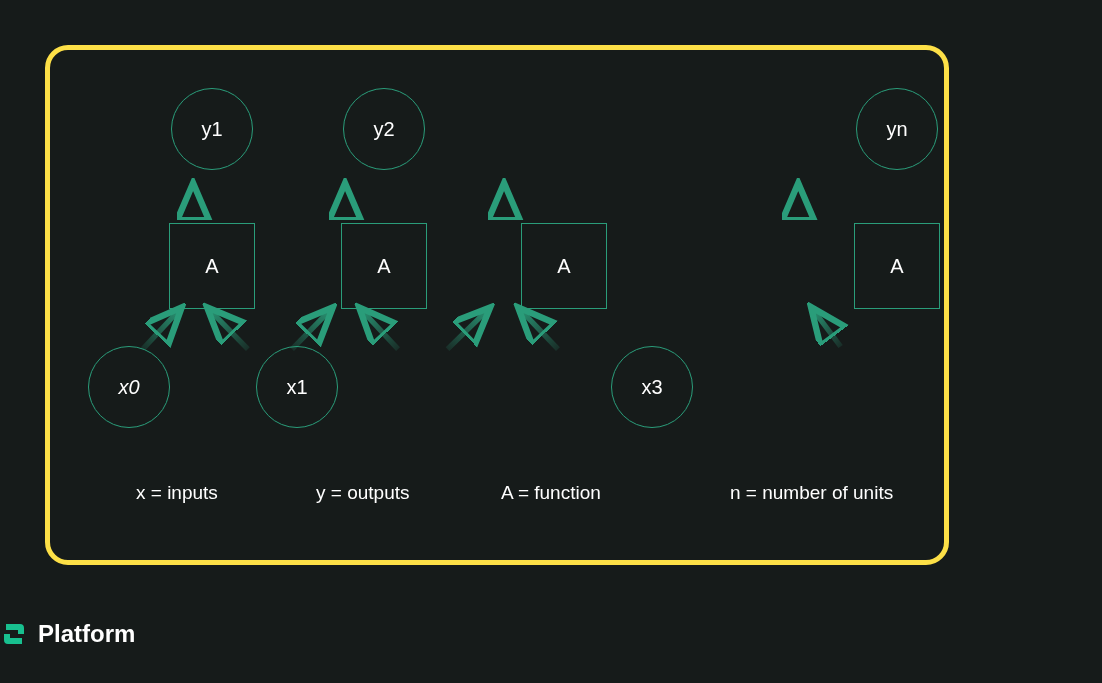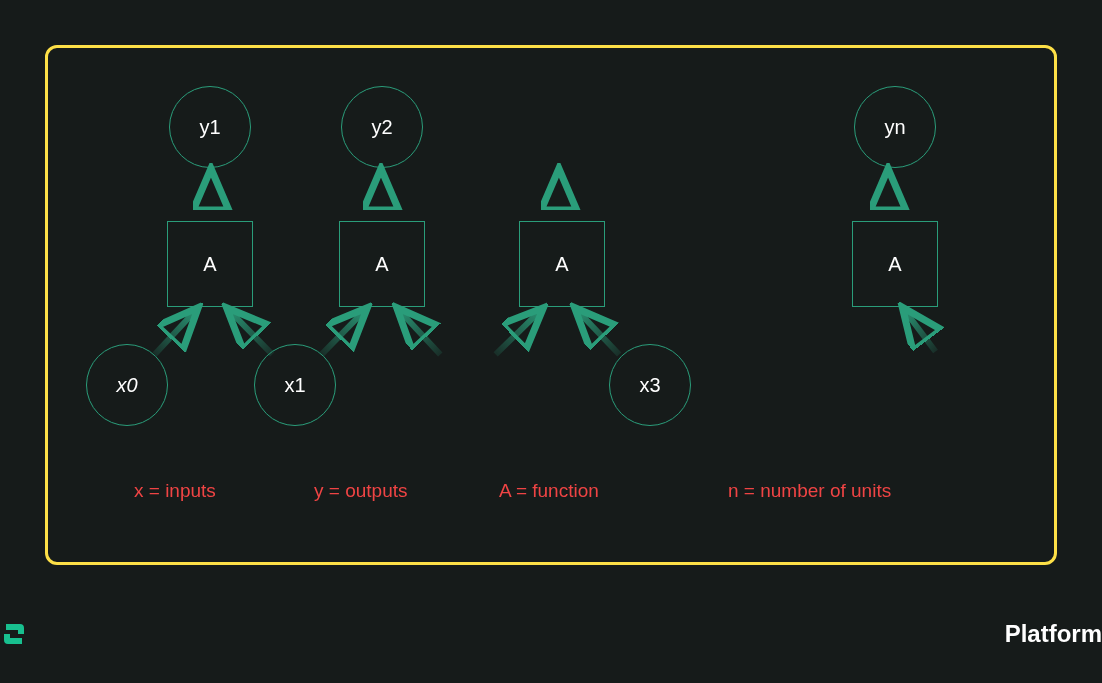--- a/index.html
+++ b/index.html
@@ -12,24 +12,24 @@
       height: 683px;
       background: #161b1a;
       font-family: -apple-system, BlinkMacSystemFont, 'Segoe UI', Helvetica, Arial, sans-serif;
       color: #ffffff;
       position: relative;
     }
     .container {
       position: absolute;
       left: 45px;
       top: 45px;
-      width: 1012px;
+      width: 904px;
       height: 520px;
-      border: 3px solid #fde047;
-      border-radius: 12px;
+      border: 5px solid #fde047;
+      border-radius: 23px;
     }
     .diagram {
       position: relative;
       width: 100%;
       height: 100%;
     }
     .node {
       position: absolute;
       display: flex;
       align-items: center;
@@ -45,30 +45,30 @@
     }
     .square {
       width: 86px;
       height: 86px;
       border: 1.5px solid #2a9d7a;
     }
     .legend {
       position: absolute;
       display: flex;
       font-size: 19px;
-      color: #ef4444;
+      color: #ffffff;
       font-weight: 400;
     }
     .platform-logo {
       position: absolute;
       left: 0;
       right: 0;
       bottom: 35px;
       display: flex;
-      justify-content: space-between;
+      justify-content: flex-start;
       align-items: center;
       gap: 10px;
     }
     .logo-icon {
       width: 28px;
       height: 28px;
       position: relative;
     }
     .logo-text {
       font-size: 24px;

